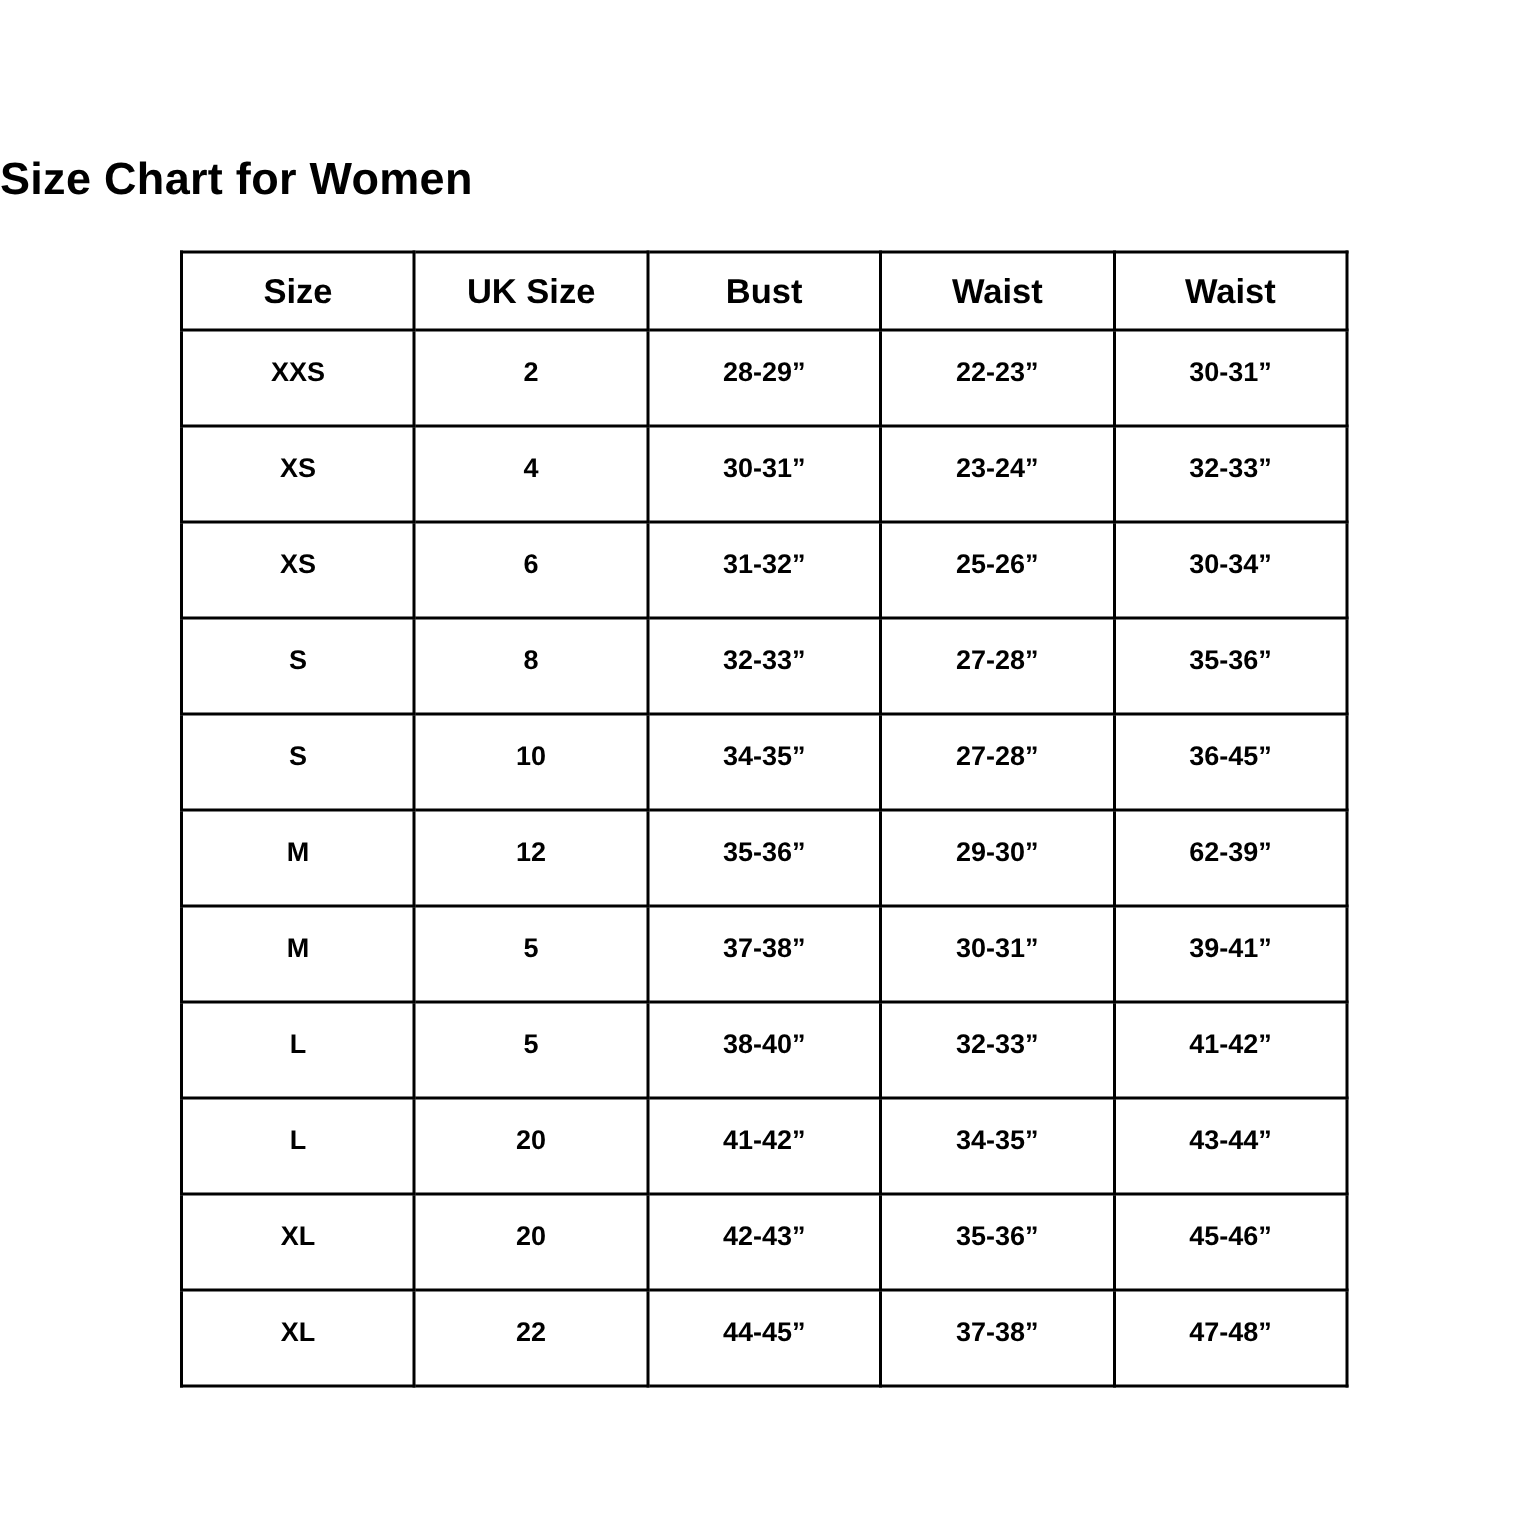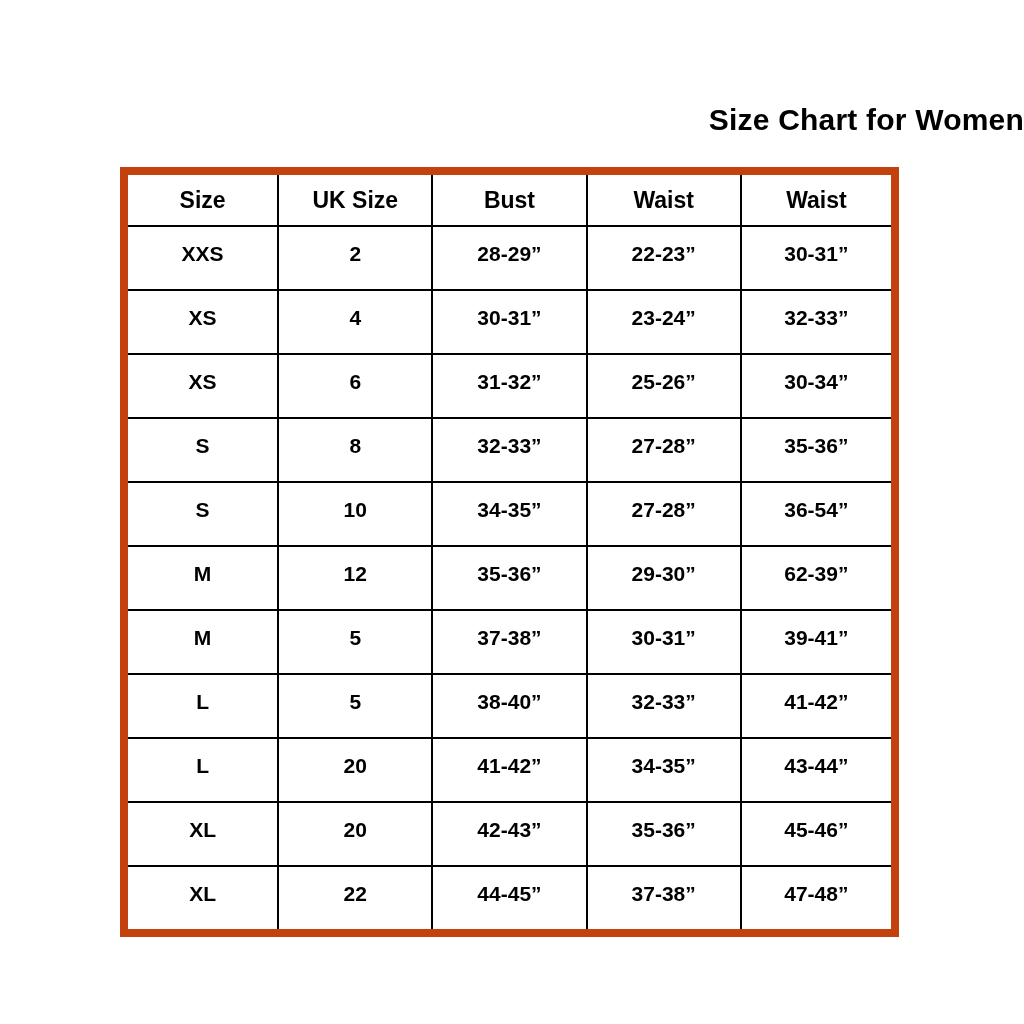--- a/index.html
+++ b/index.html
@@ -16,53 +16,53 @@
     position: relative;
     width: 1024px;
     height: 1024px;
     background: #ffffff;
   }
   .title {
     position: absolute;
     top: 103px;
     left: 0;
     width: 1024px;
-    text-align: right;
+    text-align: left;
     font-size: 30px;
     font-weight: bold;
     letter-spacing: 0.2px;
     margin: 0;
     color: #000000;
   }
   table.size-table {
     position: absolute;
     left: 120px;
     top: 167px;
     width: 779px;
     border-collapse: collapse;
     table-layout: fixed;
-    border: 8px solid #c2410c;
+    border: 1px solid #c2410c;
     background: #ffffff;
   }
   table.size-table th,
   table.size-table td {
     border: 2px solid #000000;
     text-align: center;
     vertical-align: middle;
     font-weight: bold;
     background: #ffffff;
     padding: 0 4px;
   }
   table.size-table th {
     height: 50px;
     font-size: 23px;
   }
   table.size-table td {
     height: 54px;
-    font-size: 21px;
+    font-size: 18px;
     padding-bottom: 8px;
   }
 </style>
 </head>
 <body>
 
 <div class="page">
   <h1 class="title">Size Chart for Women</h1>
 
   <table class="size-table">
@@ -102,21 +102,21 @@
           <td>8</td>
           <td>32-33”</td>
           <td>27-28”</td>
           <td>35-36”</td>
         </tr>
         <tr>
           <td>S</td>
           <td>10</td>
           <td>34-35”</td>
           <td>27-28”</td>
-          <td>36-54”</td>
+          <td>36-45”</td>
         </tr>
         <tr>
           <td>M</td>
           <td>12</td>
           <td>35-36”</td>
           <td>29-30”</td>
           <td>62-39”</td>
         </tr>
         <tr>
           <td>M</td>

